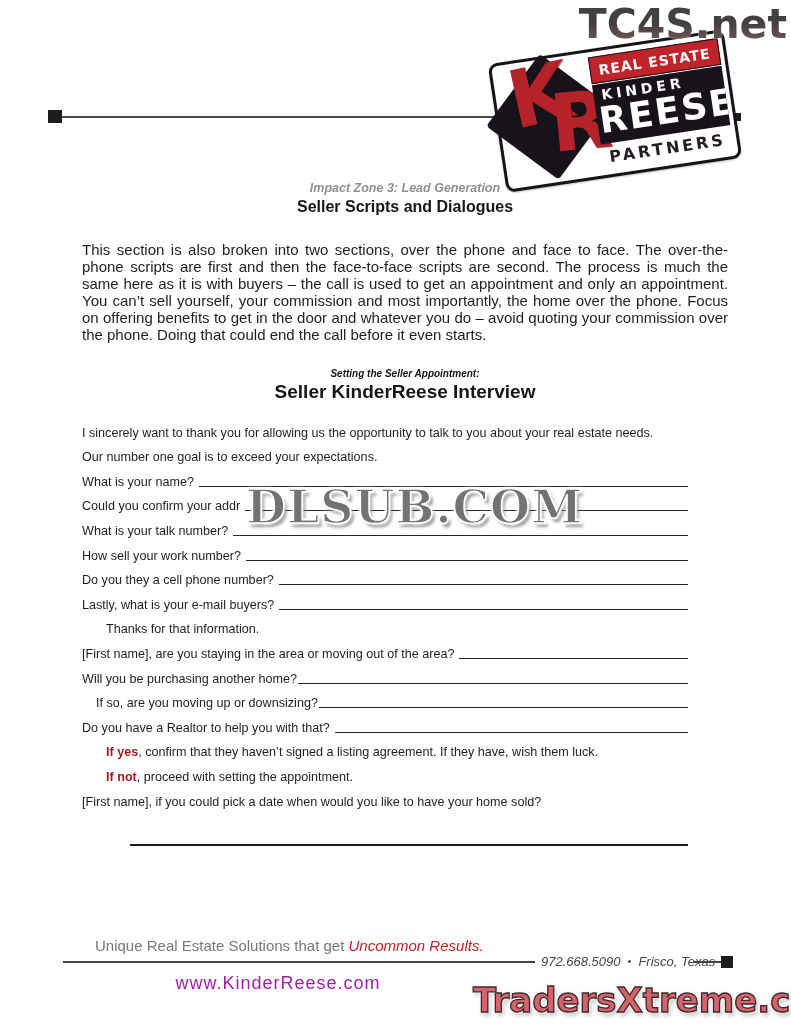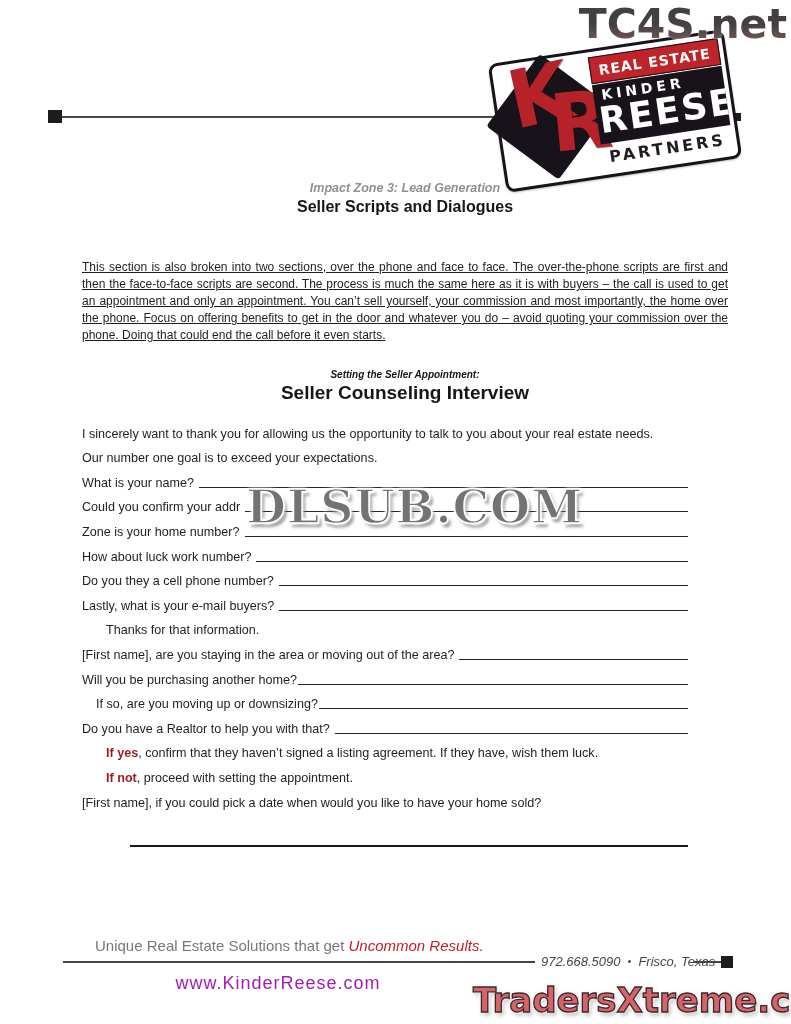--- a/index.html
+++ b/index.html
@@ -39,21 +39,21 @@
     color:#fff;overflow:hidden;}
   .lg-kinder{font-size:14px;font-weight:bold;letter-spacing:4px;margin:3px 0 0 8px;}
   .lg-reese{font-size:36px;font-weight:bold;letter-spacing:2px;line-height:.95;margin:1px 0 0 2px;}
   .lg-partners{position:absolute;left:97px;top:97px;width:131px;text-align:center;
     font-size:16px;font-weight:bold;letter-spacing:3px;color:#241c24;}
 
   
   .content{position:absolute;left:82px;top:181px;width:646px;color:#1e1e1e;z-index:2;}
   .h-sub{text-align:center;font-size:12.5px;font-weight:bold;font-style:italic;color:#8e9092;}
   .h-title{text-align:center;font-size:16px;font-weight:bold;margin-top:3px;color:#161616;}
-  .intro{text-align:justify;font-size:12px;line-height:17px;margin:43px 0 0 0;text-decoration:underline;}
+  .intro{text-align:justify;font-size:15px;line-height:17px;margin:25px 0 0 0;}
   .s-sub{text-align:center;font-size:10px;font-weight:bold;font-style:italic;margin-top:25px;color:#161616;}
   .s-title{text-align:center;font-size:19px;font-weight:bold;margin-top:2px;color:#161616;}
   .script{margin-top:15px;font-size:12.6px;}
   .srow{display:flex;align-items:flex-end;height:24.6px;white-space:nowrap;text-align:right;}
   .srow .stext{padding-bottom:3px;}
   .fill{flex:1;border-bottom:1.5px solid #262626;margin:0 40px 5px 5px;min-width:10px;}
   .nogap .fill{margin-left:1px;}
   .ind-lg{padding-left:24px;}
   .ind-sm{padding-left:14px;}
   .red{color:#991b1e;font-weight:bold;}
@@ -106,43 +106,43 @@
     <div class="lg-partners">PARTNERS</div>
   </div>
 
   <div class="content">
     <div class="h-sub">Impact Zone 3: Lead Generation</div>
     <div class="h-title">Seller Scripts and Dialogues</div>
 
     <p class="intro">This section is also broken into two sections, over the phone and face to face. The over-the-phone scripts are first and then the face-to-face scripts are second. The process is much the same here as it is with buyers – the call is used to get an appointment and only an appointment. You can’t sell yourself, your commission and most importantly, the home over the phone. Focus on offering benefits to get in the door and whatever you do – avoid quoting your commission over the phone. Doing that could end the call before it even starts.</p>
 
     <div class="s-sub">Setting the Seller Appointment:</div>
-    <div class="s-title">Seller Counseling Interview</div>
+    <div class="s-title">Seller KinderReese Interview</div>
 
     <div class="script">
       <div class="srow">
         <span class="stext">I sincerely want to thank you for allowing us the opportunity to talk to you about your real estate needs.</span>
       </div>
       <div class="srow">
         <span class="stext">Our number one goal is to exceed your expectations.</span>
       </div>
       <div class="srow">
         <span class="stext">What is your name?</span>
         <span class="fill"></span>
       </div>
       <div class="srow">
         <span class="stext">Could you confirm your addr</span>
         <span class="fill"></span>
       </div>
       <div class="srow">
-        <span class="stext">Zone is your home number?</span>
+        <span class="stext">What is your talk number?</span>
         <span class="fill"></span>
       </div>
       <div class="srow">
-        <span class="stext">How about luck work number?</span>
+        <span class="stext">How sell your work number?</span>
         <span class="fill"></span>
       </div>
       <div class="srow">
         <span class="stext">Do you they a cell phone number?</span>
         <span class="fill"></span>
       </div>
       <div class="srow">
         <span class="stext">Lastly, what is your e-mail buyers?</span>
         <span class="fill"></span>
       </div>

